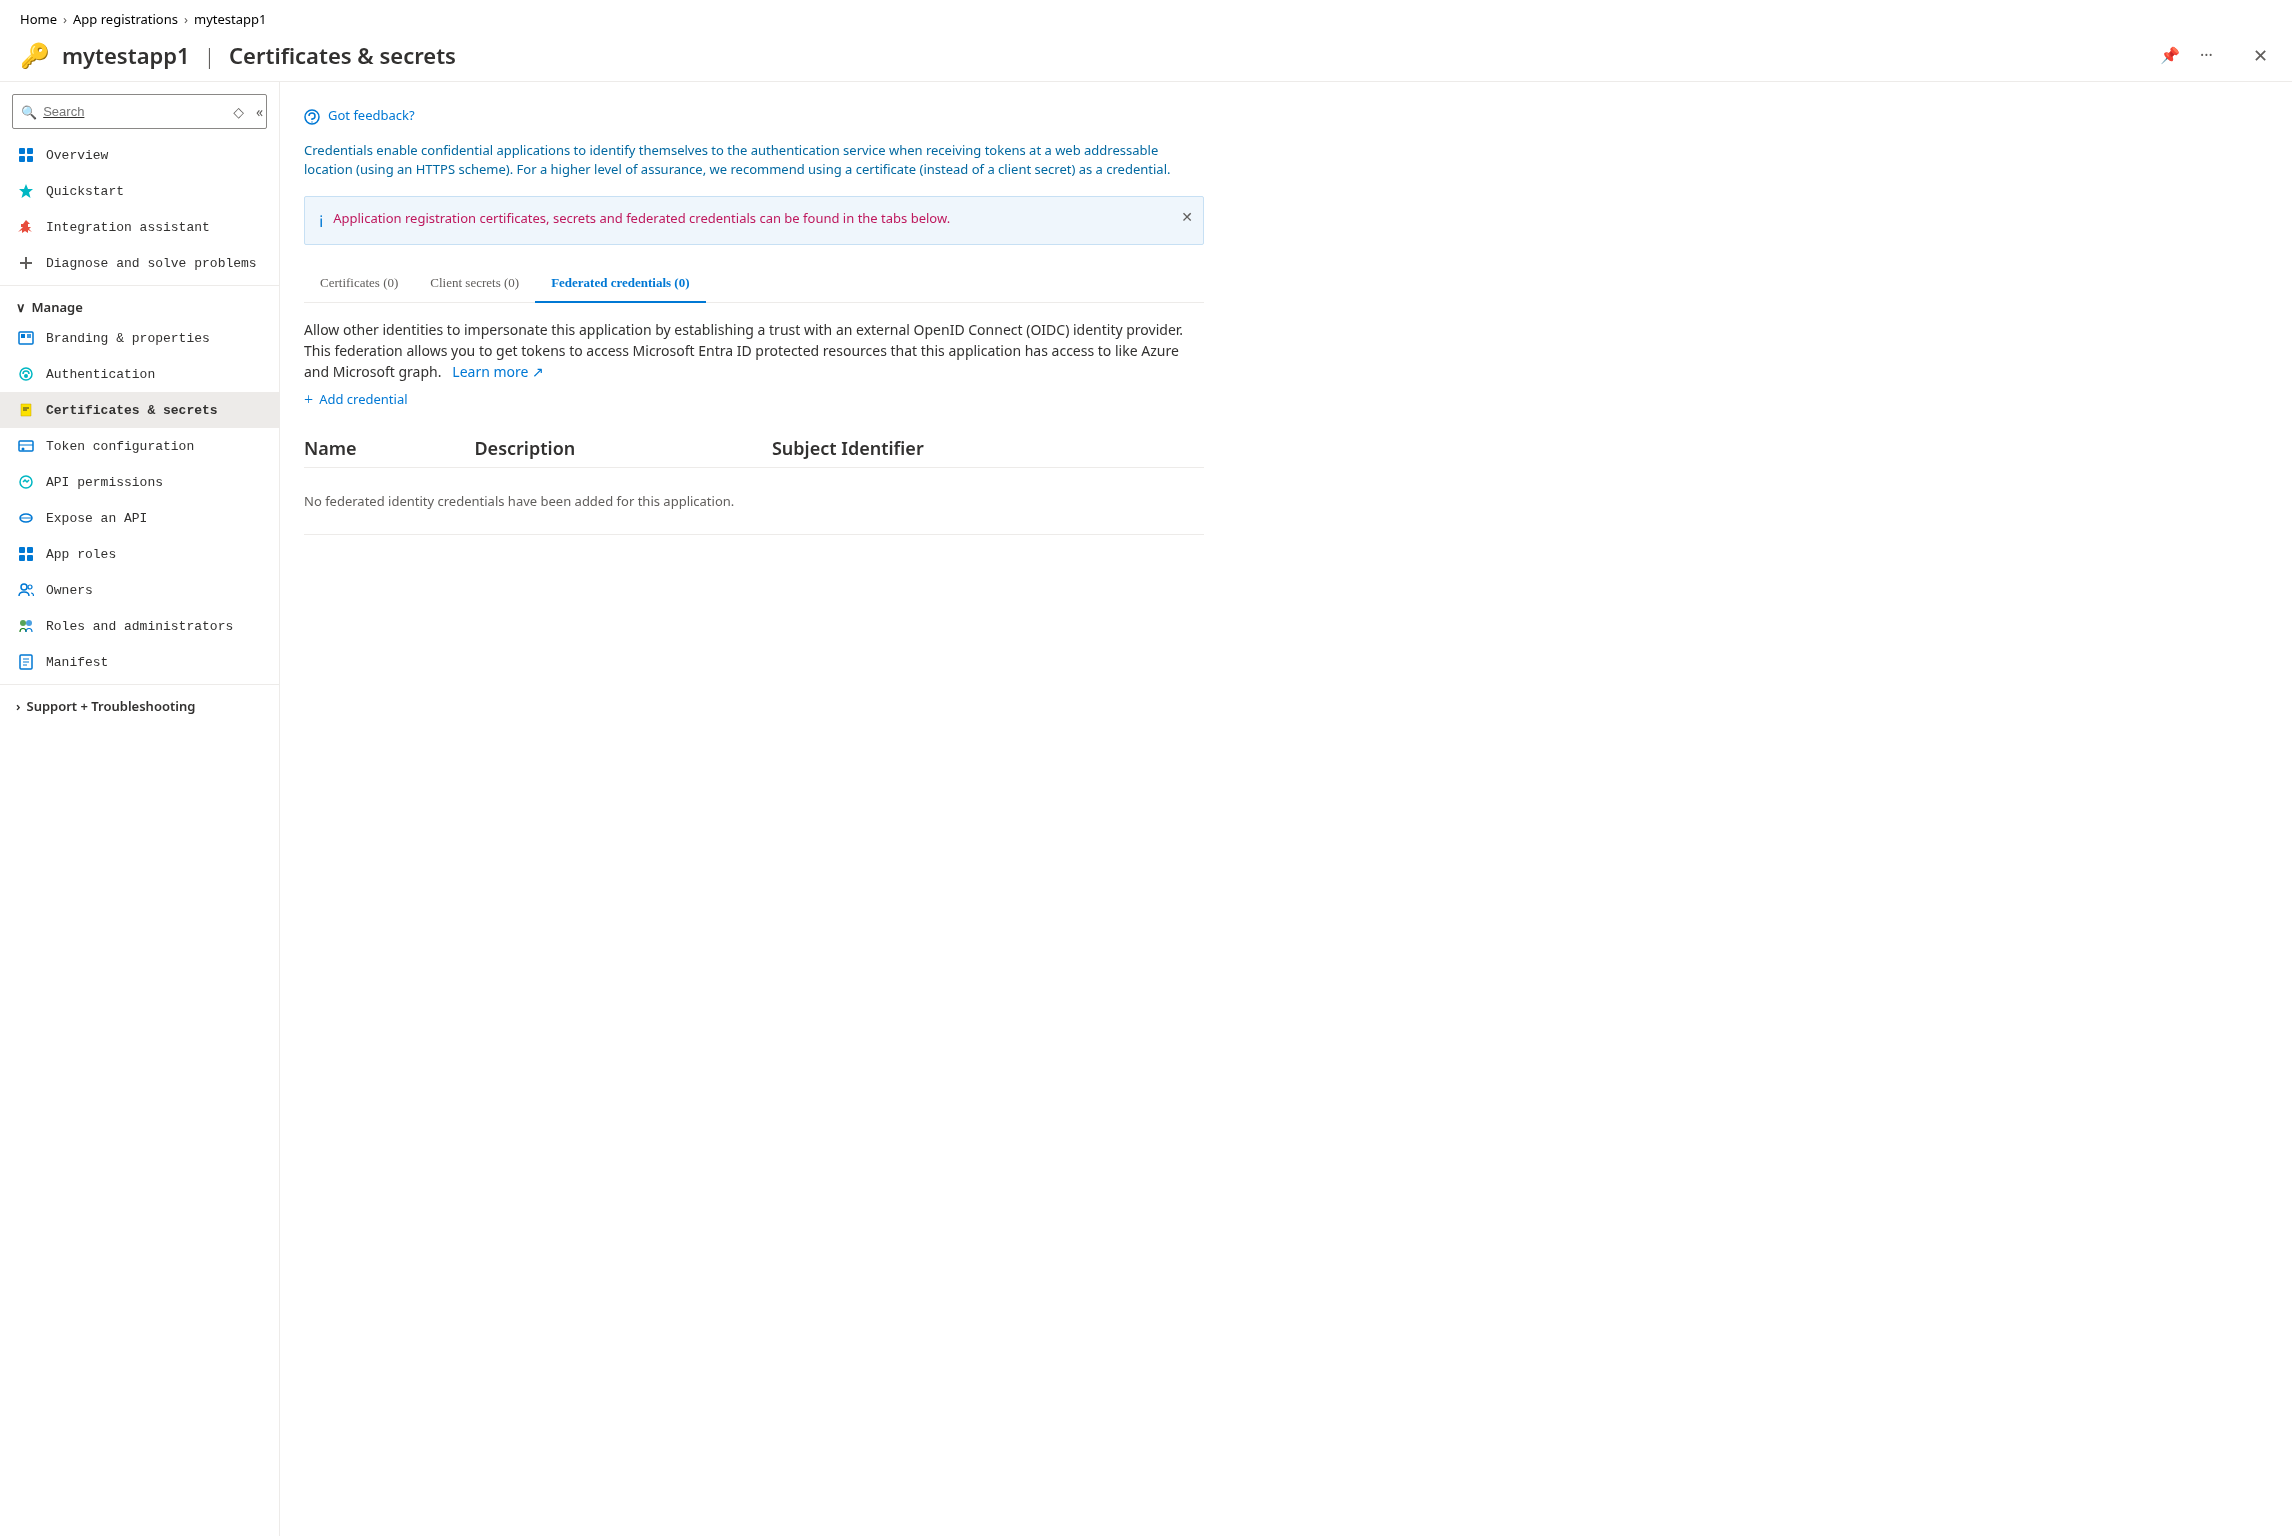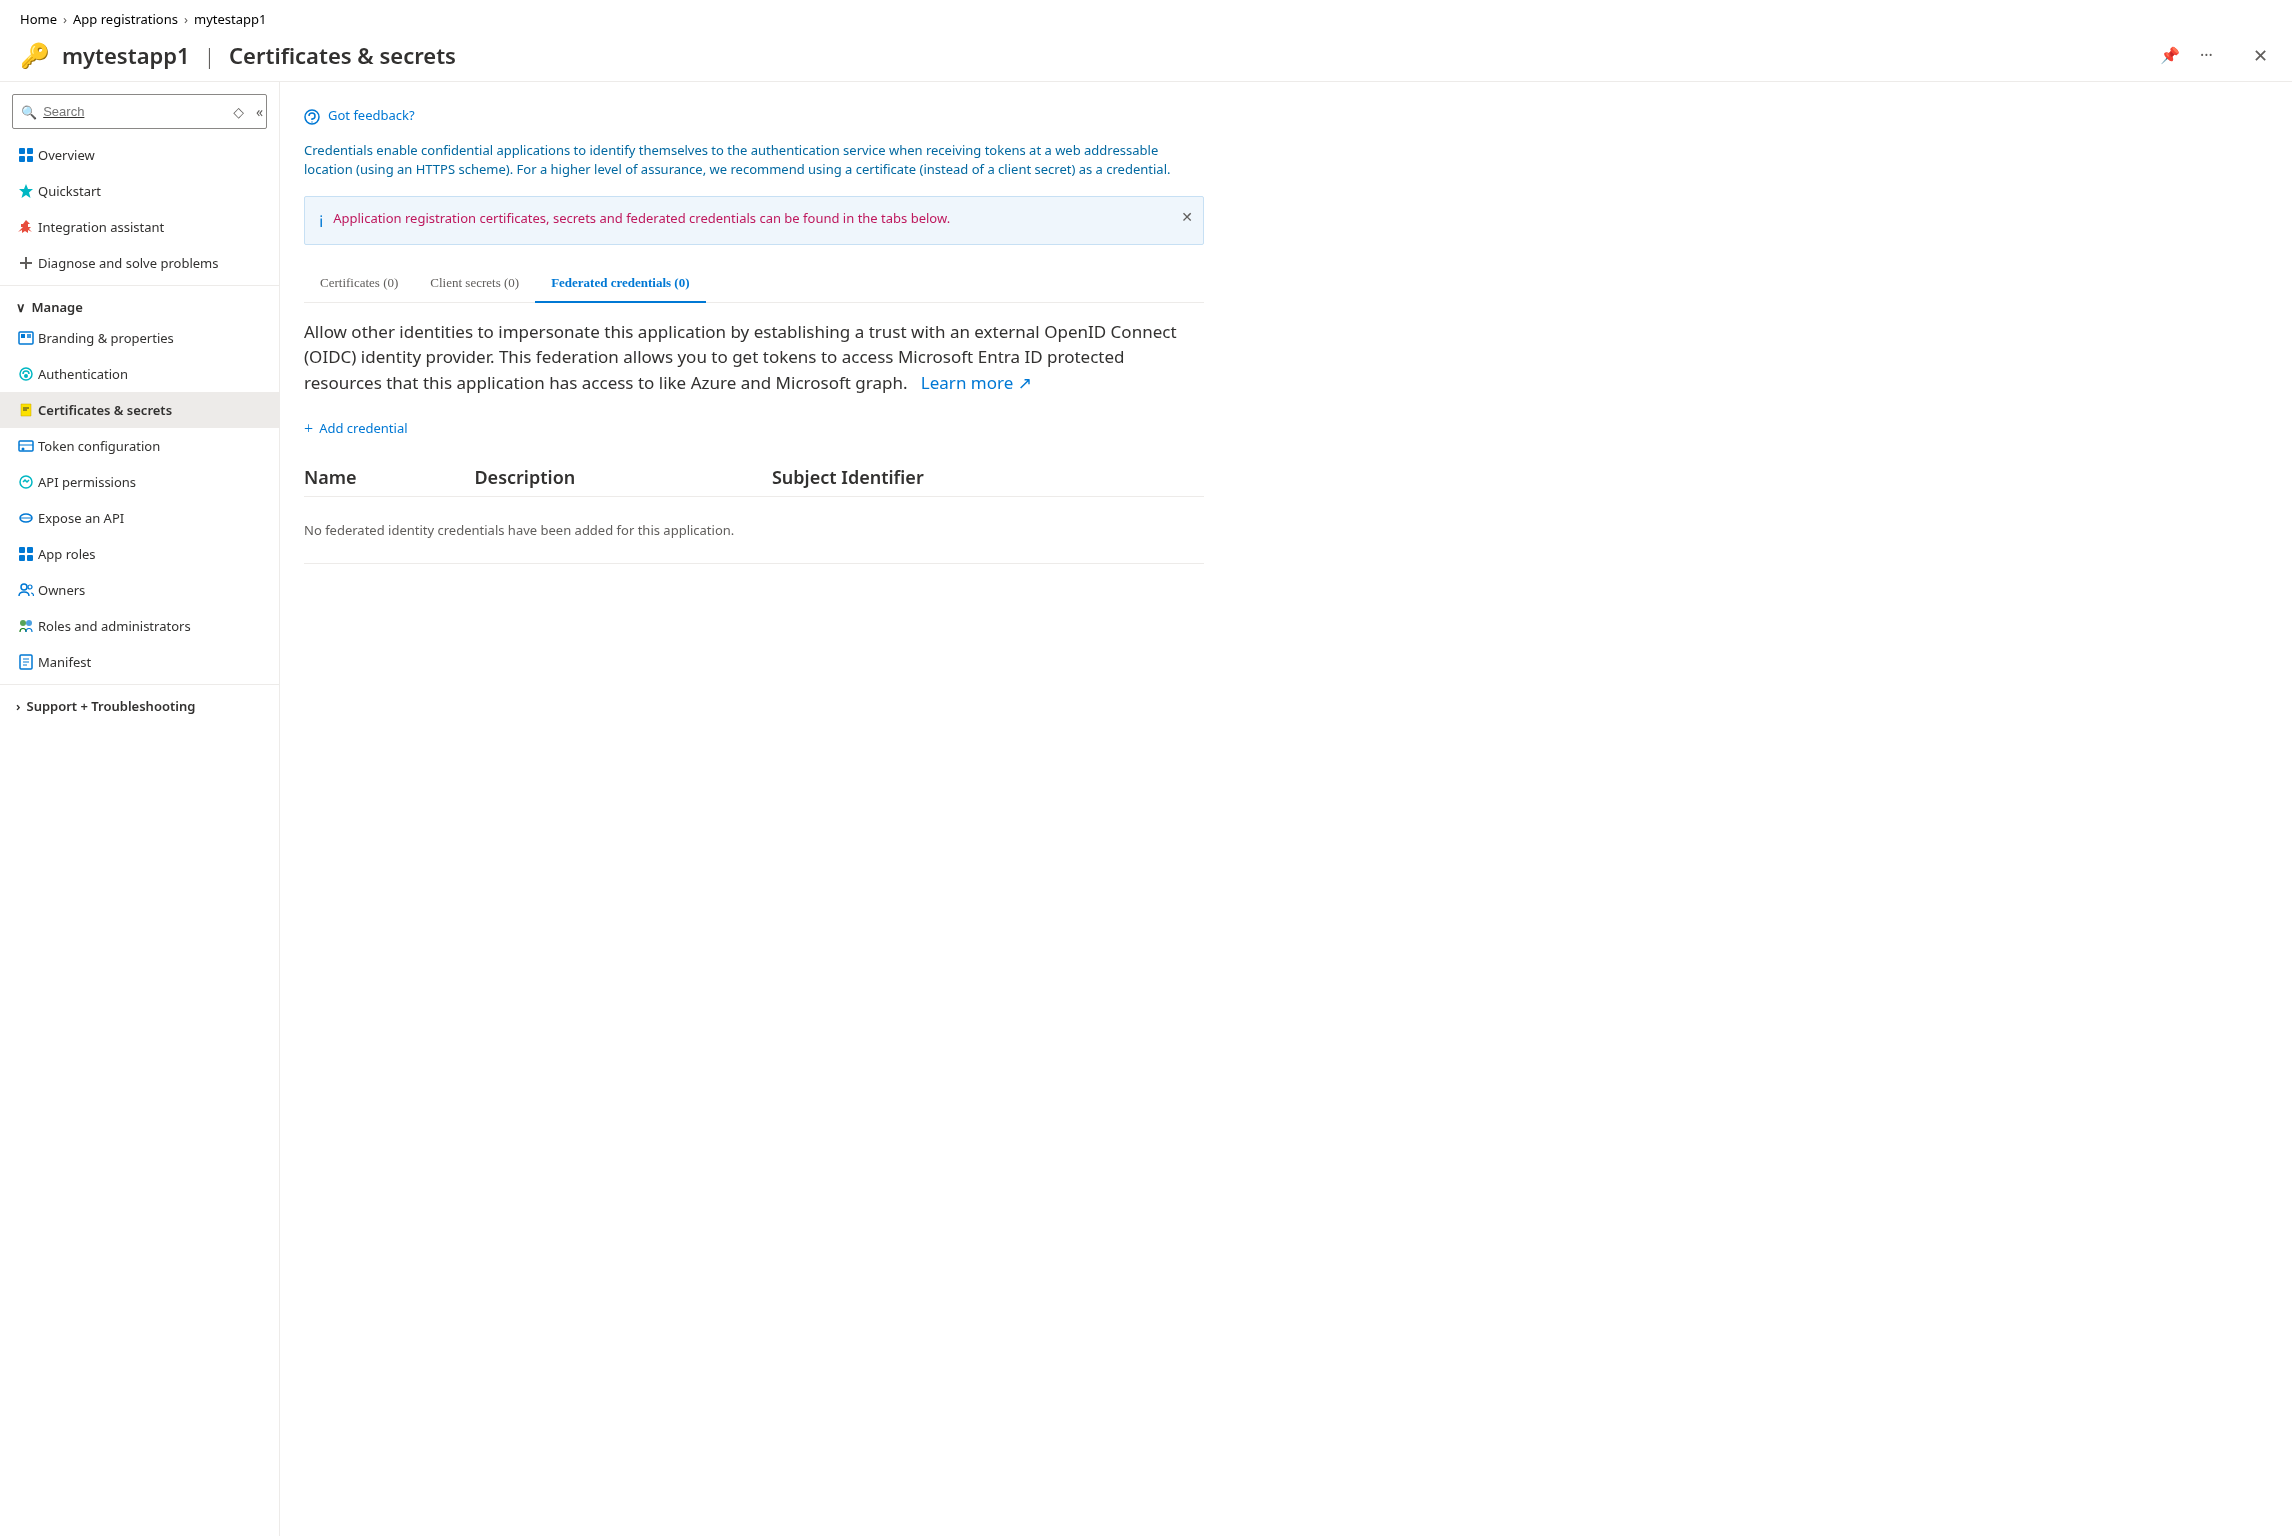--- a/index.html
+++ b/index.html
@@ -23,21 +23,21 @@
 
     
     .sidebar { width: 280px; min-width: 280px; border-right: 1px solid #edebe9; display: flex; flex-direction: column; overflow-y: auto; padding-bottom: 20px; }
     .sidebar-search { padding: 12px 12px 8px; }
     .sidebar-search-box { display: flex; align-items: center; border: 1px solid #8a8886; border-radius: 2px; padding: 5px 8px; gap: 6px; width: 100%; }
     .sidebar-search-box input { border: none; outline: none; font-size: 13px; flex: 1; color: #323130; text-decoration: underline; }
     .search-icon { color: #605e5c; font-size: 13px; }
     .sidebar-search-actions { display: flex; gap: 4px; margin-left: 4px; }
     .sidebar-search-action { color: #605e5c; font-size: 14px; cursor: pointer; padding: 2px 4px; }
 
-    .sidebar-item { display: flex; align-items: center; gap: 2px; padding: 8px 16px; cursor: pointer; color: #323130; font-size: 13px; white-space: nowrap; }
+    .sidebar-item { display: flex; align-items: center; gap: 10px; padding: 8px 16px; cursor: pointer; color: #323130; font-size: 13px; white-space: nowrap; font-family: Liberation Mono, monospace; }
     .sidebar-item.active { background: #edebe9; font-weight: 600; }
     .sidebar-item-icon { width: 20px; height: 20px; display: flex; align-items: center; justify-content: center; flex-shrink: 0; }
 
     .sidebar-section { padding: 8px 16px 4px; font-size: 13px; font-weight: 600; color: #323130; display: flex; align-items: center; gap: 6px; cursor: pointer; }
     .sidebar-divider { height: 1px; background: #edebe9; margin: 4px 0; }
 
     
     .content { flex: 1; overflow-y: auto; padding: 16px 24px; }
 
     
@@ -51,21 +51,21 @@
     .info-banner-icon { color: #0078d4; font-size: 16px; flex-shrink: 0; margin-top: 1px; }
     .info-banner-text { font-size: 13px; color: #be185d; flex: 1; }
     .info-banner-close { position: absolute; right: 10px; top: 10px; cursor: pointer; color: #605e5c; font-size: 14px; }
 
     
     .tabs { display: flex; gap: 0; border-bottom: 1px solid #edebe9; margin-bottom: 16px; max-width: 900px; }
     .tab { padding: 10px 16px; font-size: 13px; cursor: pointer; color: #605e5c; border-bottom: 2px solid transparent; margin-bottom: -1px; white-space: nowrap; font-family: Liberation Serif, serif; }
     .tab.active { color: #0078d4; border-bottom: 2px solid #0078d4; font-weight: 600; }
 
     
-    .tab-description { font-size: 17px; color: #323130; line-height: 1.5; margin-bottom: 16px; max-width: 900px; }
+    .tab-description { font-size: 14px; color: #323130; line-height: 1.5; margin-bottom: 0; max-width: 900px; }
     .learn-more { color: #0078d4; text-decoration: none; }
 
     
     .add-credential { display: flex; align-items: center; gap: 6px; color: #0078d4; font-size: 13px; cursor: pointer; padding: 6px 0; margin-bottom: 12px; }
 
     
     .credentials-table { width: 100%; max-width: 900px; border-collapse: collapse; }
     .credentials-table th { text-align: left; font-size: 18px; font-weight: 600; color: #323130; padding: 8px 12px 7px 0; border-bottom: 1px solid #edebe9; }
     .credentials-table td { font-size: 13px; color: #323130; padding: 8px 12px 8px 0; border-bottom: 1px solid #edebe9; }
     .empty-state { font-size: 13px; color: #605e5c; padding: 16px 0; }

